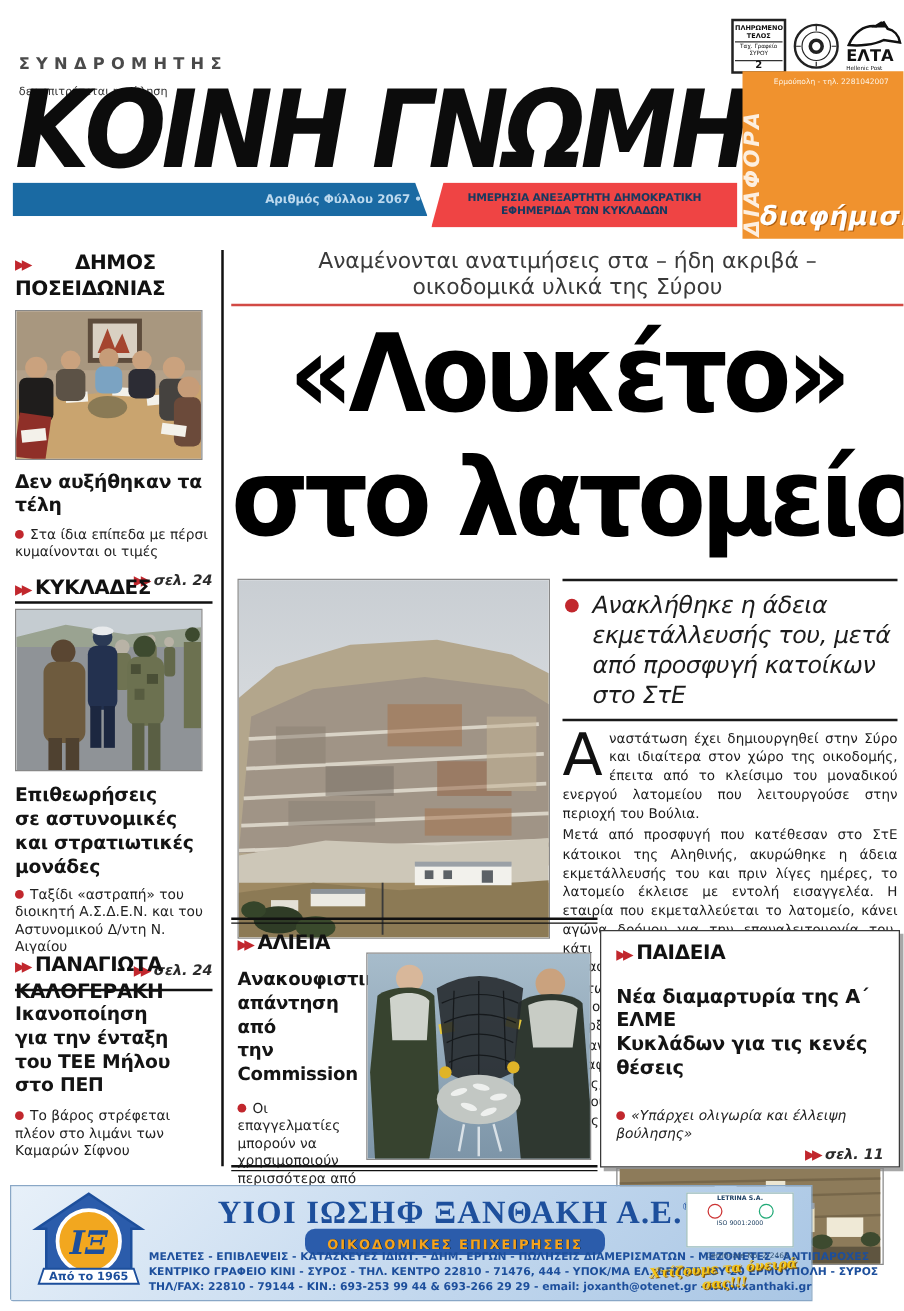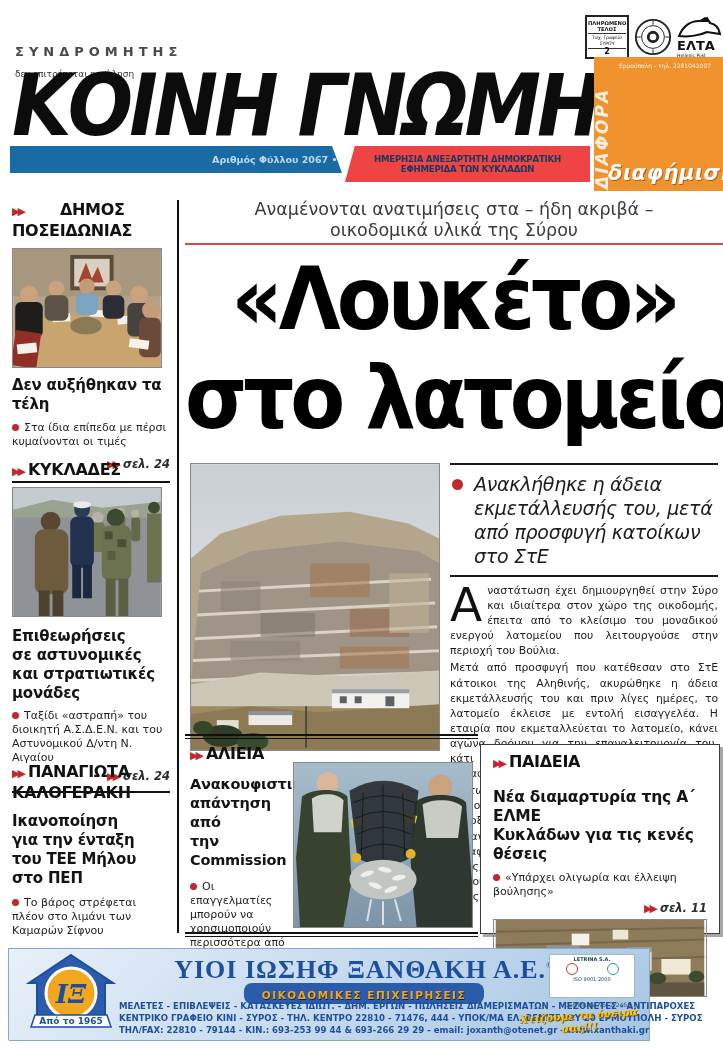--- a/index.html
+++ b/index.html
@@ -219,21 +219,21 @@
 σε αστυνομικές
 και στρατιωτικές μονάδες</div>
     <div class="bullet-line" style="margin-top:6px;"><span class="dot"></span><span>Ταξίδι «αστραπή» του διοικητή Α.Σ.Δ.Ε.Ν. και του Αστυνομικού Δ/ντη Ν. Αιγαίου</span></div>
     <div class="pageref" style="margin-top:4px;"><span class="arr"></span><span>σελ. 24</span></div>
     <div class="divider" style="margin-top:8px;"></div>
   </div>
 
   <div class="abs" style="left:12px;top:762px;width:158px;">
     <div class="tag"><span class="arr"></span><span style="white-space:pre-line;">ΠΑΝΑΓΙΩΤΑ
 ΚΑΛΟΓΕΡΑΚΗ</span></div>
-    <div class="subhead" style="margin-top:10px;">Ικανοποίηση
+    <div class="subhead" style="">Ικανοποίηση
 για την ένταξη
 του ΤΕΕ Μήλου στο ΠΕΠ</div>
     <div class="bullet-line" style="margin-top:8px;"><span class="dot"></span><span>Το βάρος στρέφεται πλέον στο λιμάνι των Καμαρών Σίφνου</span></div>
     <div class="pageref" style="margin-top:26px;"><span class="arr"></span><span>σελ. 8</span></div>
   </div>
 
   <div class="abs kicker">Αναμένονται ανατιμήσεις στα – ήδη ακριβά –
 οικοδομικά υλικά της Σύρου</div>
   <div class="abs red-rule"></div>
   <div class="abs headline hl1">«Λουκέτο»</div>
@@ -349,21 +349,21 @@
     <circle cx="63" cy="96" r="5" fill="#e0b428"></circle>
       <circle cx="118" cy="92" r="5" fill="#e0b428"></circle>
   </svg>
 
   <div class="abs dbl-rule" style="left:185px;top:932px;width:293px;"></div>
 
   <div class="abs edu-box">
     <div class="tag"><span class="arr"></span><span>ΠΑΙΔΕΙΑ</span></div>
     <div class="subhead" style="margin-top:15px;">Νέα διαμαρτυρία της Α΄ ΕΛΜΕ
 Κυκλάδων για τις κενές θέσεις</div>
-    <div class="bullet-line" style="margin-top:7px;"><span class="dot"></span><span>«Υπάρχει ολιγωρία και έλλειψη βούλησης»</span></div>
+    <div class="bullet-line" style="margin-top:22px;font-style:italic;"><span class="dot"></span><span>«Υπάρχει ολιγωρία και έλλειψη βούλησης»</span></div>
     <div class="pageref" style="margin-top:2px;"><span class="arr"></span><span>σελ. 11</span></div>
     <svg class="ph" width="214" height="78" viewBox="0 0 214 78" style="margin-top:4px;">
       <rect width="214" height="78" fill="#8d7b5a"></rect>
       <g stroke="#6e5f44" stroke-width="2" opacity="0.7">
         <path d="M0,12 L214,8" fill="none"></path>
           <path d="M0,26 L214,20" fill="none"></path>
           <path d="M0,44 L214,38" fill="none"></path>
       </g>
       <rect x="0" y="64" width="214" height="14" fill="#5f5540"></rect>
       <rect x="14" y="36" width="26" height="16" fill="#efe9d6"></rect>

